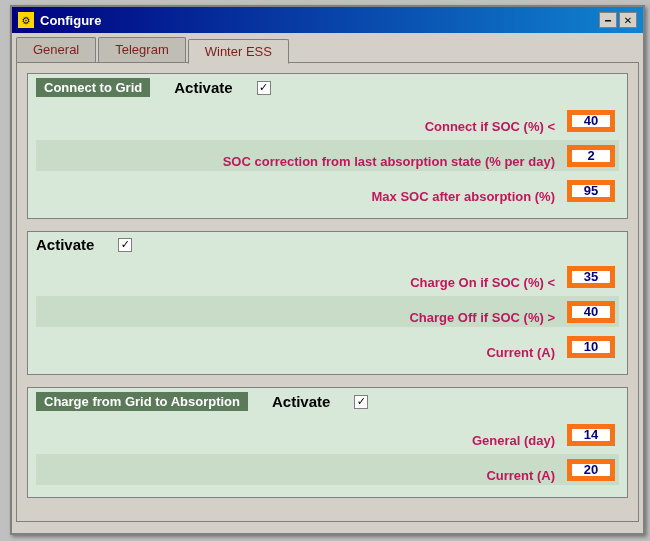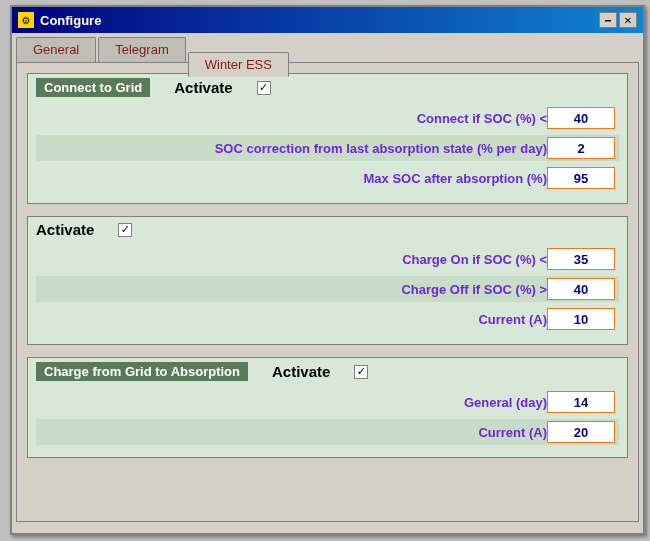--- a/index.html
+++ b/index.html
@@ -90,21 +90,21 @@
       color: #7f1d1d;
       border-radius: 2px 2px 0 0;
     }
 
     .tab.active {
       background: #d4d0c8;
       font-weight: normal;
       border-bottom: 1px solid #d4d0c8;
       z-index: 1;
       position: relative;
-      top: 15px;
+      top: 2px;
     }
 
     .tab-content {
       background: #d4d0c8;
       border: 1px solid #808080;
       margin: 0 4px;
       padding: 10px;
       min-height: 460px;
     }
 
@@ -155,31 +155,32 @@
       margin-bottom: 4px;
       padding: 2px 4px;
     }
 
     .field-row:nth-child(odd) {
       background: #c8dcc8;
     }
 
     .field-label {
       font-weight: bold;
-      color: #6d28d9;
+      color: #be185d;
       text-align: right;
       flex: 1;
-      padding-right: 0;
-      font-size: 13px;
+      padding-right: 12px;
+      font-size: 13px;
+      margin-top: 12px;
     }
 
     .field-value {
-      width: 68px;
+      width: 48px;
       height: 22px;
-      border: 1px solid #f97316;
+      border: 5px solid #f97316;
       background: white;
       text-align: center;
       font-weight: bold;
       color: #000080;
       font-size: 13px;
       display: flex;
       align-items: center;
       justify-content: flex-start;
     }
 

